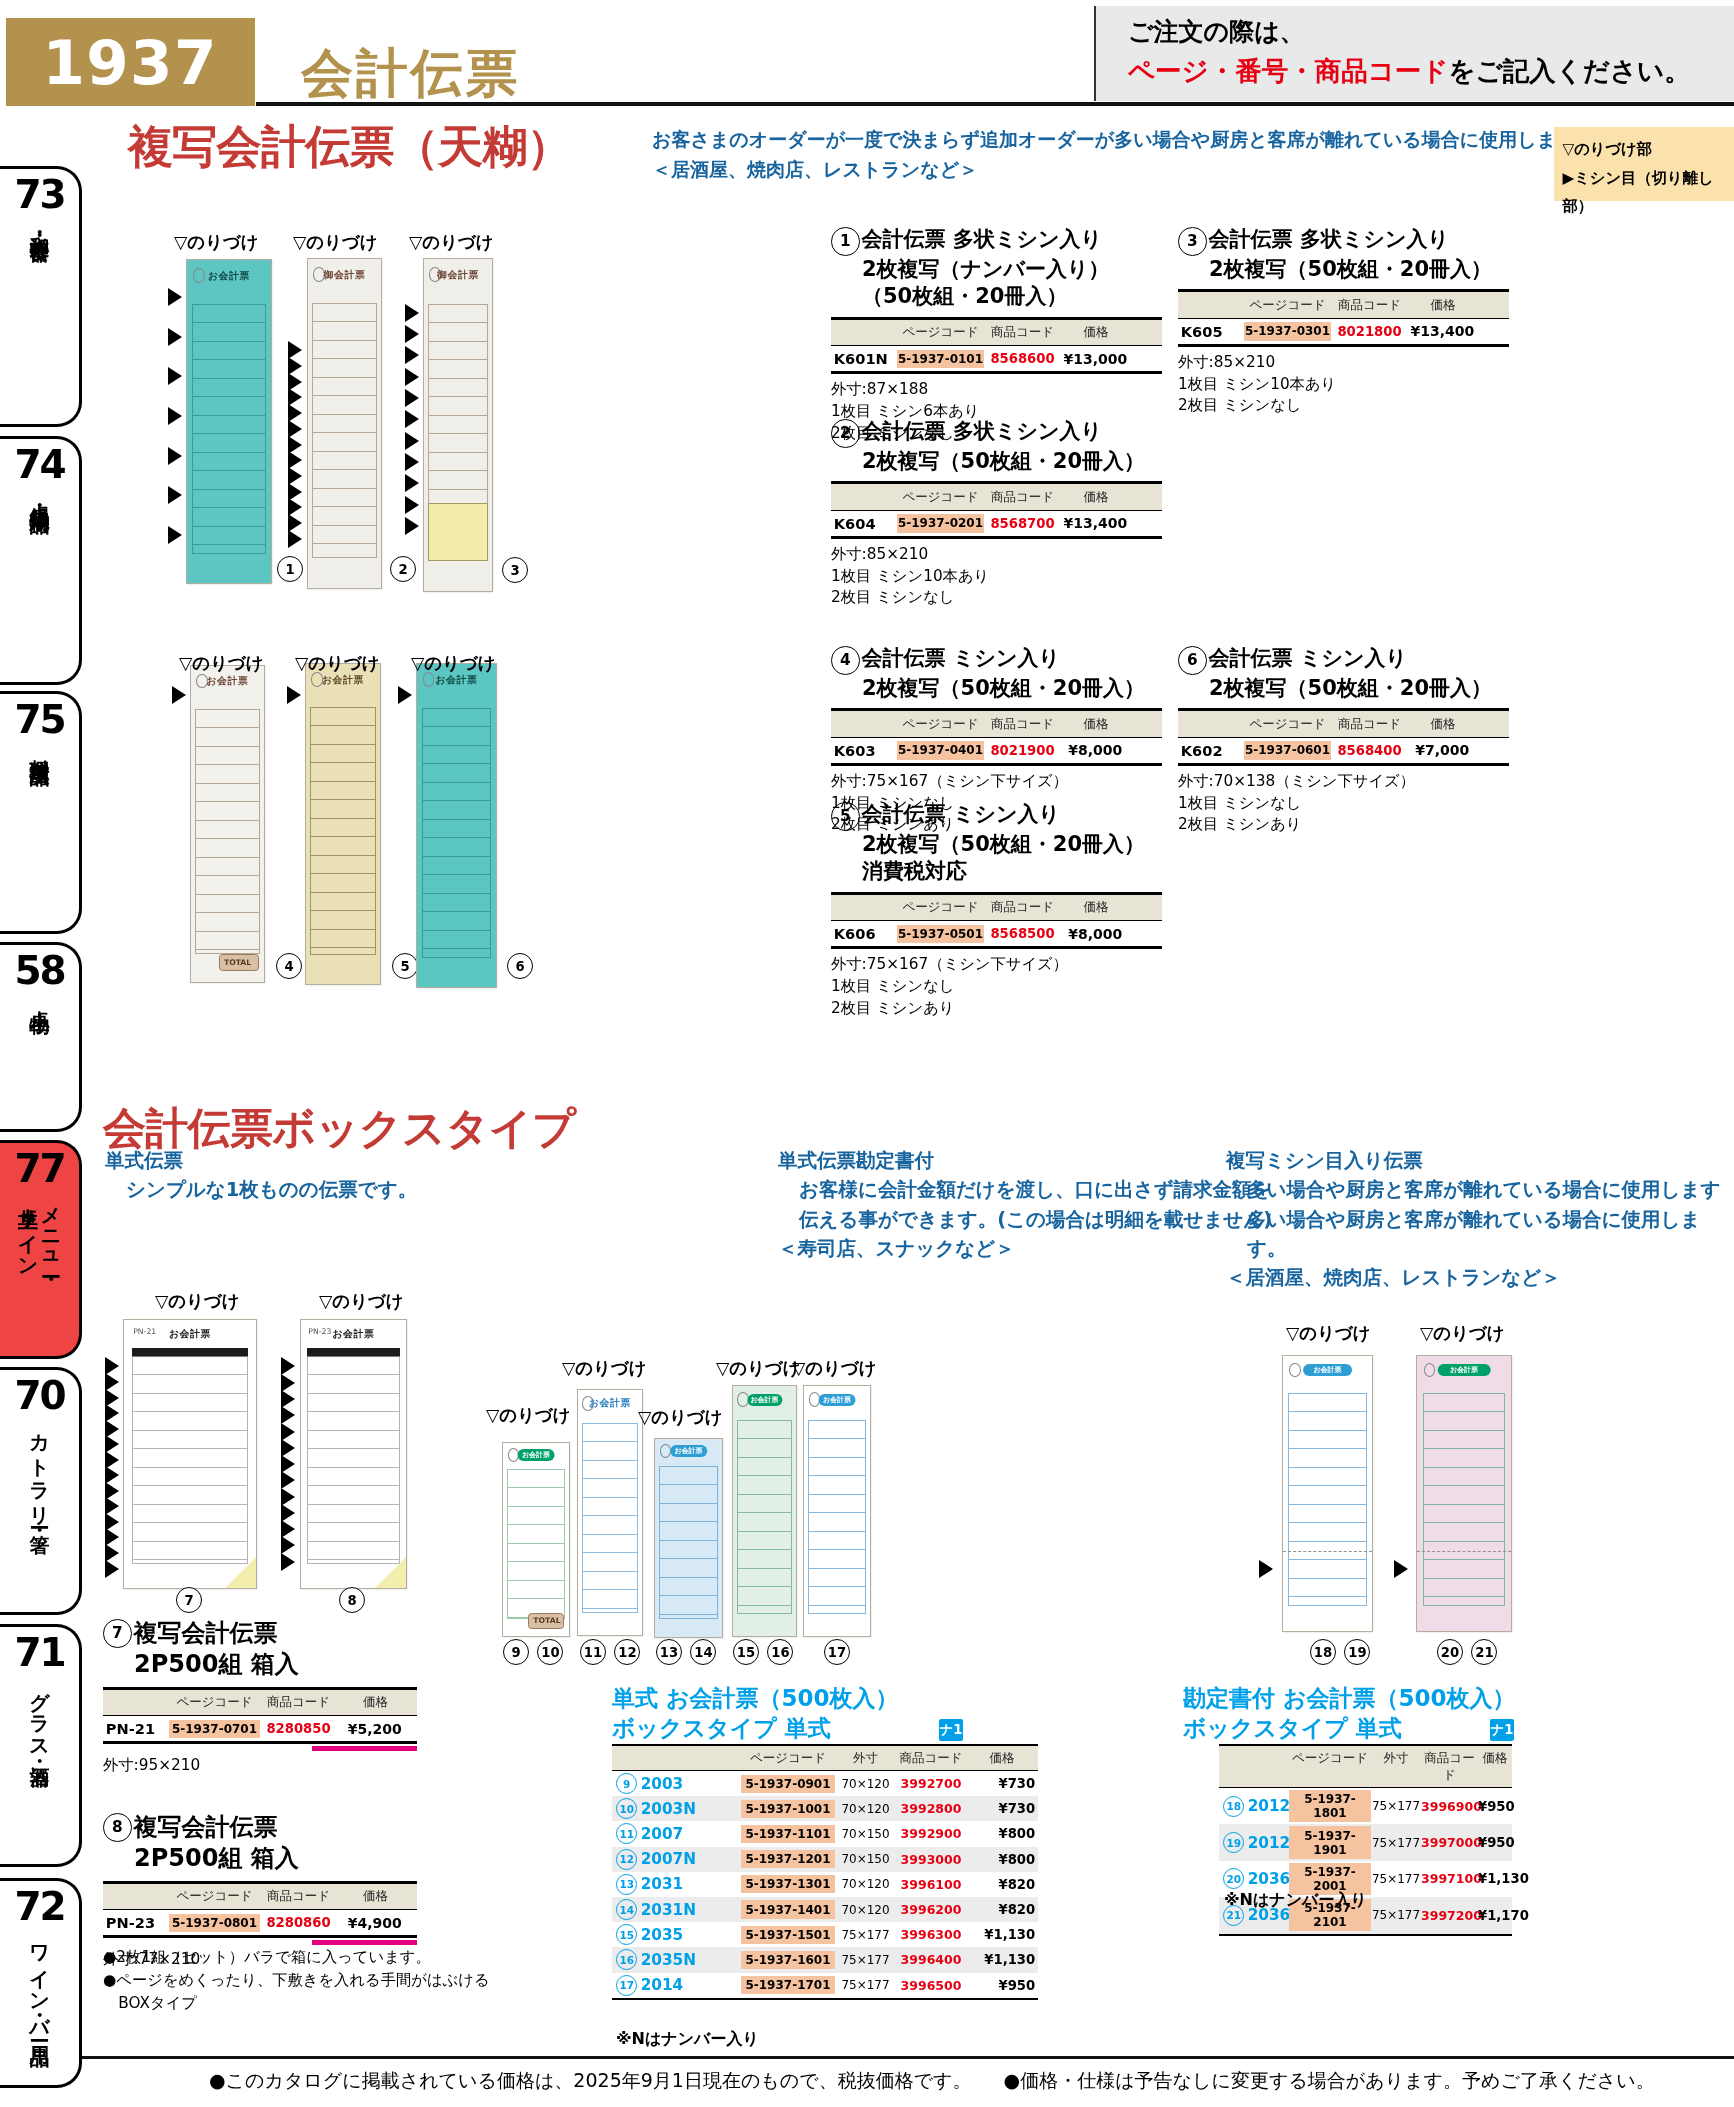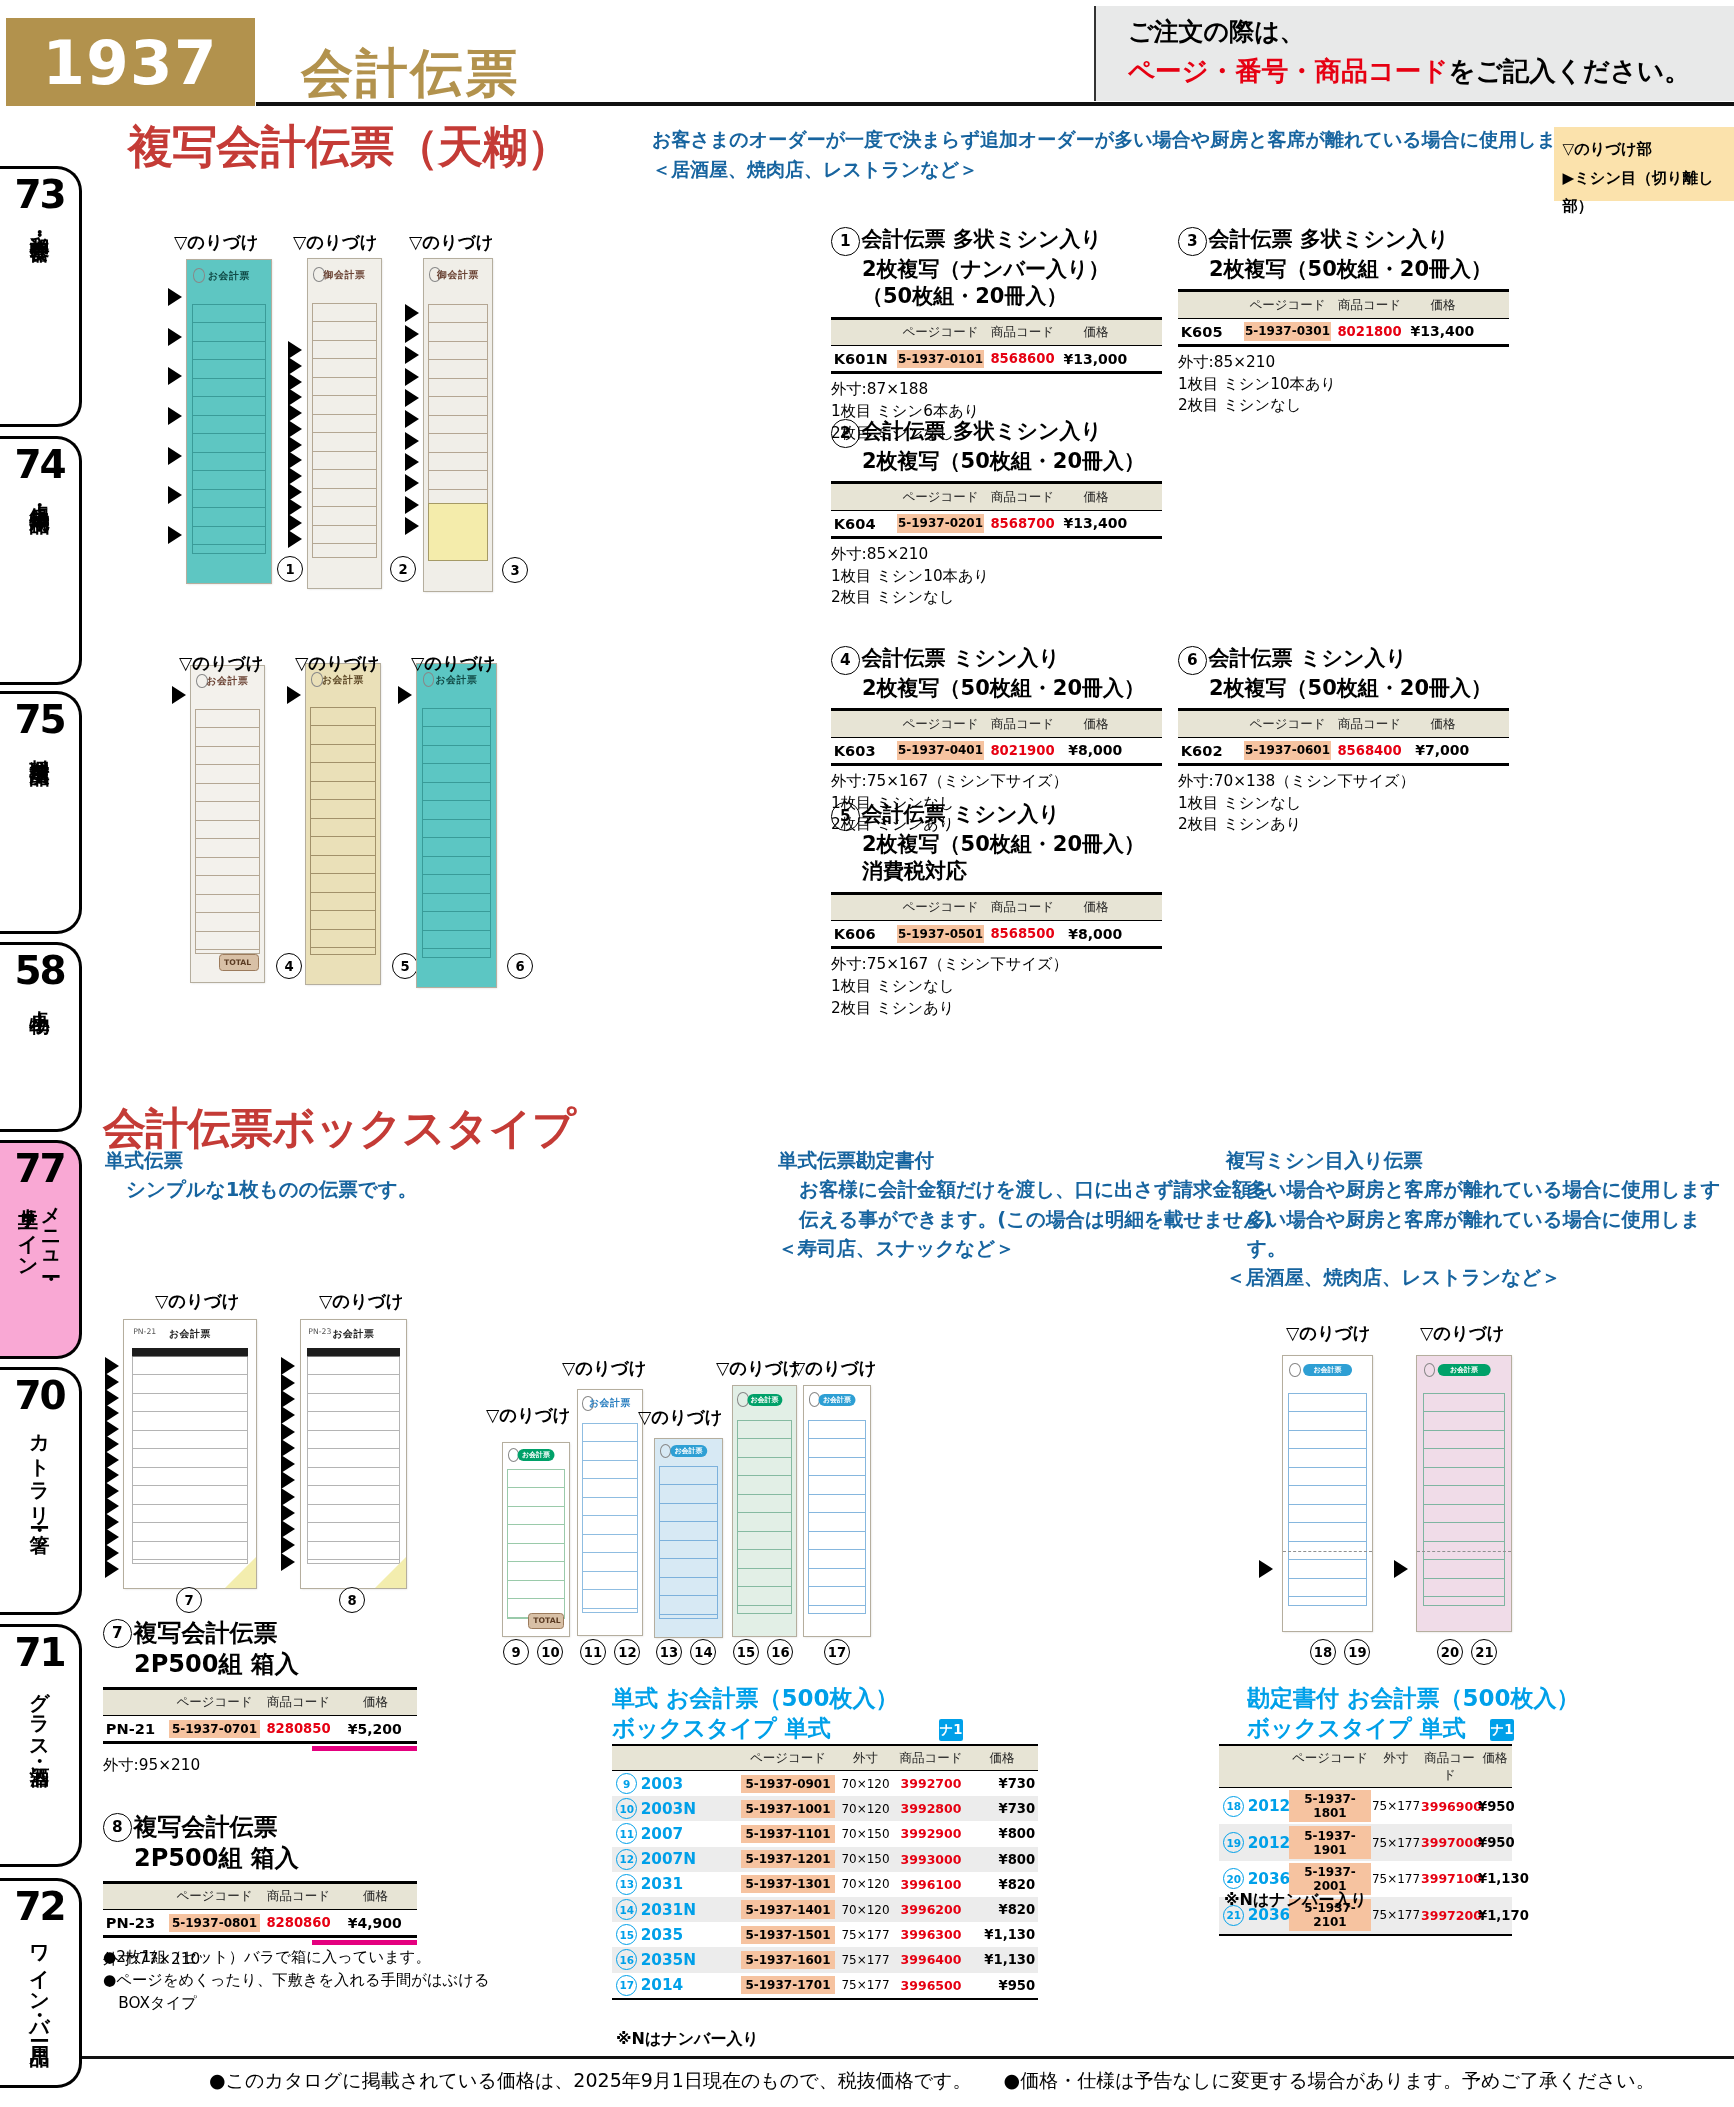--- a/index.html
+++ b/index.html
@@ -4,21 +4,21 @@
 <style>
   html,body{margin:0;padding:0;}
   body{width:1734px;height:2108px;position:relative;background:#ffffff;
        font-family:"DejaVu Sans","Liberation Sans",sans-serif;color:#000;}
   #root{position:absolute;inset:0;overflow:hidden;}
 
   
   .tab{position:absolute;left:0;width:82px;box-sizing:border-box;background:#fff;
        border:3.5px solid #000;border-left:none;border-radius:0 25px 25px 0;
        display:flex;flex-direction:column;align-items:center;padding-top:5.6px;}
-  .tab.active{background:#f9a8d4;}
+  .tab.active{background:#ef4444;}
   .tnum{font-size:39px;font-weight:bold;letter-spacing:-2.1px;line-height:1;}
   .vlabel{writing-mode:vertical-rl;text-orientation:upright;font-size:20px;font-weight:bold;
           line-height:1.15;margin-top:5.6px;white-space:pre-line;letter-spacing:1.4px;}
 
   
   .goldbox{position:absolute;left:5.6px;top:18px;width:249px;height:88px;background:#b2924d;
            display:flex;align-items:center;justify-content:center;}
   .goldbox span{color:#fff;font-size:61px;font-weight:bold;letter-spacing:1.4px;}
   .cat-title{position:absolute;left:301px;top:39px;color:#b2924d;font-size:52px;font-weight:bold;letter-spacing:2.8px;}
   .hrule{position:absolute;left:256px;top:102px;width:1478px;height:3.5px;background:#111;}
@@ -719,21 +719,21 @@
               <span>2014</span>
             </span>
         <span class="bt-pc">5-1937-1701</span>
         <span class="bt-sz">75×177</span>
         <span class="bt-ic">3996500</span>
         <span class="bt-pr">¥950</span>
       </div>
         </div>
       </div>
       <div class="bt-note" style="left:616px;top:2029px">※Nはナンバー入り</div>
-      <div class="btitle" style="left:1247px;top:1683px">
+      <div class="btitle" style="left:1183px;top:1683px">
         <div>勘定書付 お会計票（500枚入）</div>
         <div>ボックスタイプ 単式</div>
       </div>
       <div class="nbadge" style="left:1490px;top:1719px">ナ1</div>
       <div class="btable" style="left:1219px;top:1744px;width:293px">
         <div class="bt-h" style="grid-template-columns:70px 82px 50px 57px 1fr">
           <span></span>
           <span>ページコード</span>
           <span>外寸</span>
           <span>商品コード</span>

